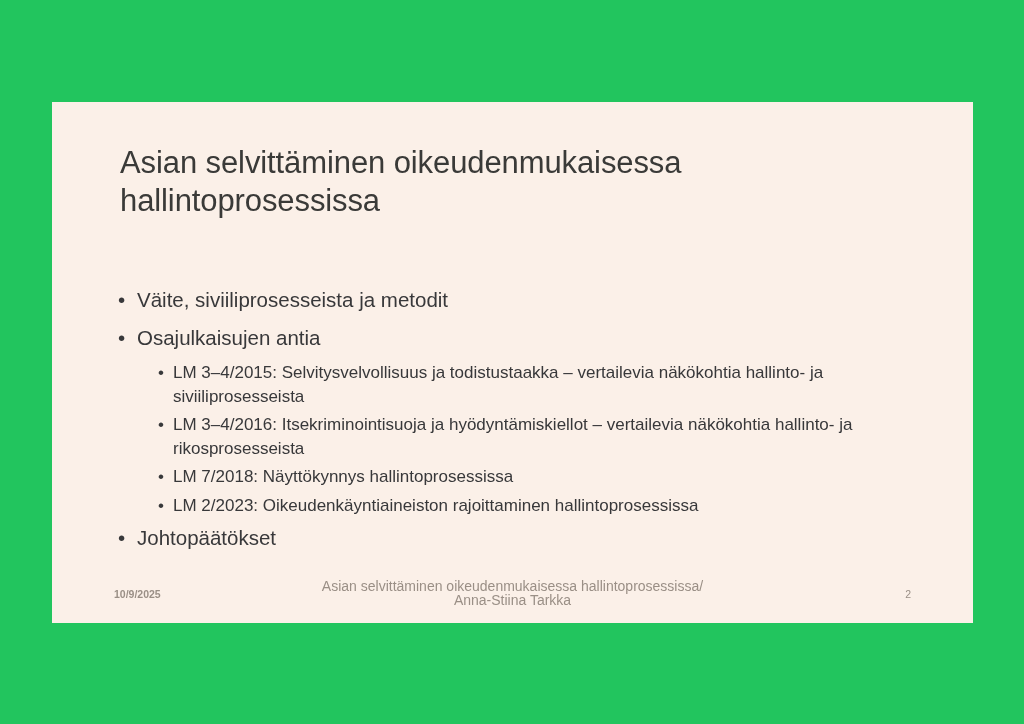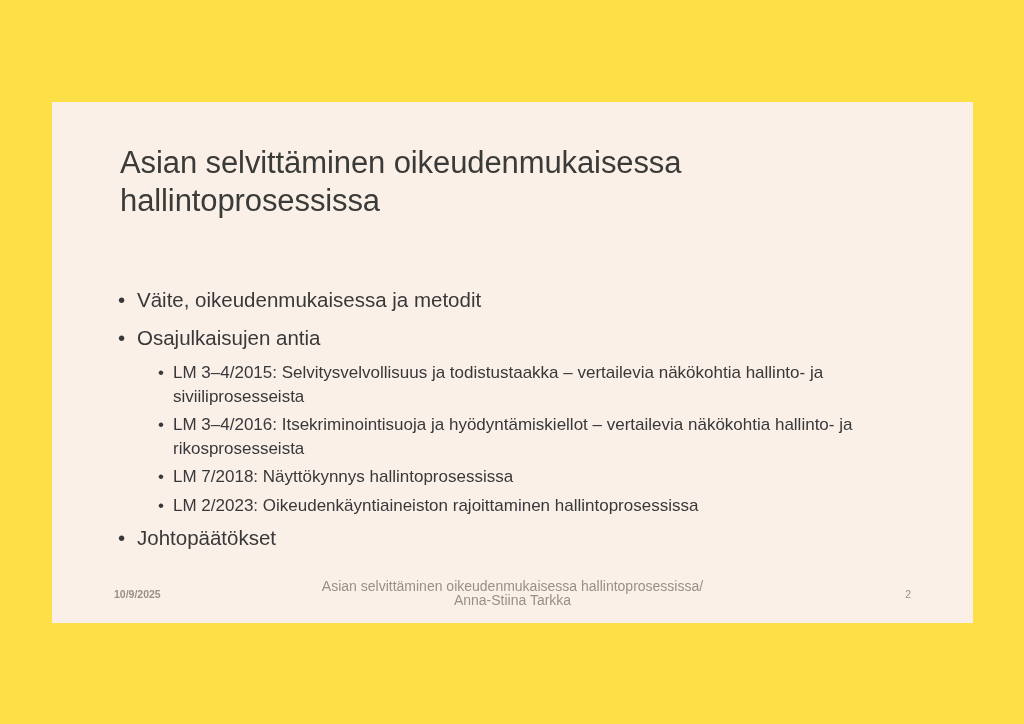--- a/index.html
+++ b/index.html
@@ -11,21 +11,21 @@
     height: 724px;
     background: #ffffff;
     font-family: "Liberation Sans", sans-serif;
     overflow: hidden;
   }
 
   #page {
     position: relative;
     width: 1024px;
     height: 724px;
-    background: #fde047;
+    background: #22c55e;
   }
 
   
   #slide {
     position: absolute;
     left: 52px;
     top: 102px;
     width: 921px;
     height: 521px;
     background: #fbf0e8;
@@ -148,21 +148,21 @@
 <div id="page">
 
   <div id="slide">
 
     <div id="slide-title">Asian selvittäminen oikeudenmukaisessa hallintoprosessissa</div>
 
     <div id="body-list">
 
       <div class="bullet-row bullet-l1">
         <span class="marker">•</span>
-        <span class="bullet-text">Väite, oikeudenmukaisessa ja metodit</span>
+        <span class="bullet-text">Väite, siviiliprosesseista ja metodit</span>
       </div>
 
       <div class="bullet-row bullet-l1">
         <span class="marker">•</span>
         <span class="bullet-text">Osajulkaisujen antia</span>
       </div>
 
       <div class="sub-group">
 
         <div class="bullet-row bullet-l2">

